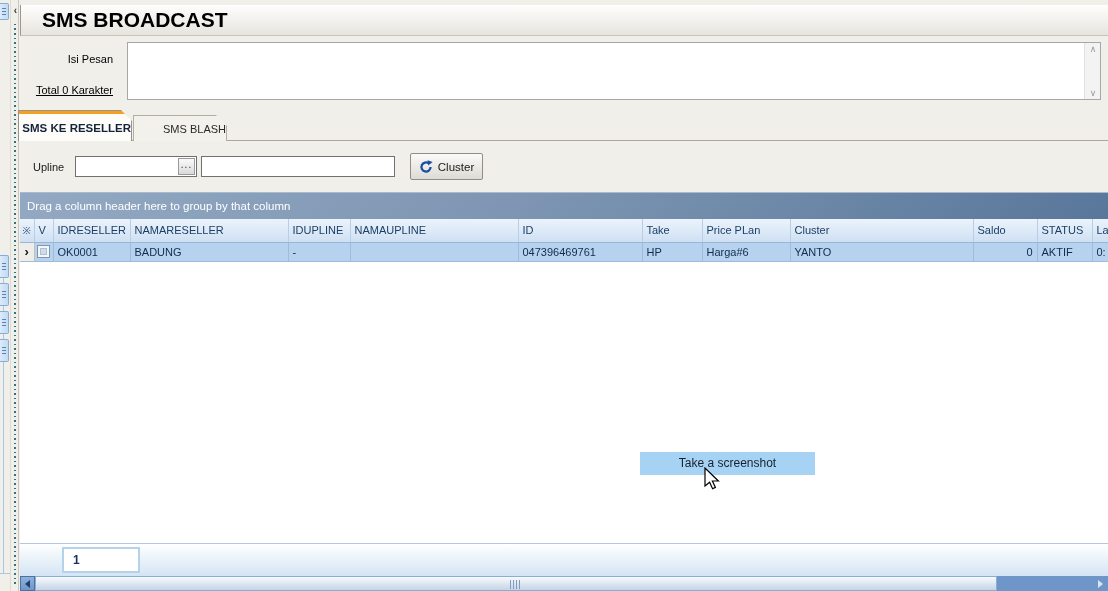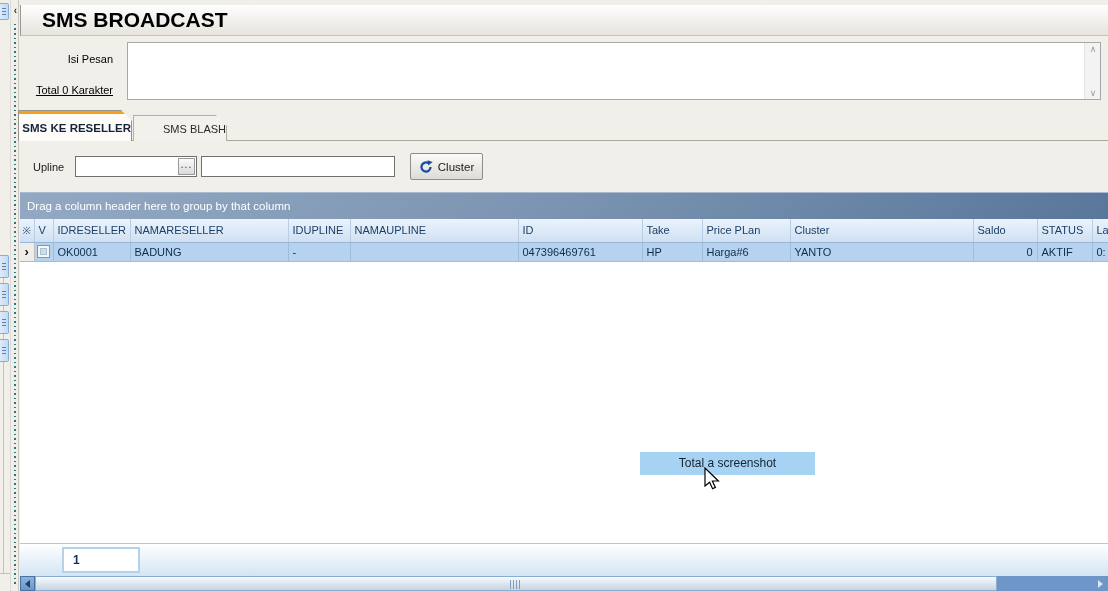--- a/index.html
+++ b/index.html
@@ -295,21 +295,21 @@
     <td>YANTO</td>
     <td class="num">0</td>
     <td>AKTIF</td>
     <td>0:</td>
   </tr>
 </tbody>
   </table>
 
 <div class="abs grid-body"></div>
 
-<div class="abs shot-btn">Total a screenshot</div>
+<div class="abs shot-btn">Take a screenshot</div>
 <svg class="abs cursor" viewBox="0 0 20 26">
   <path d="M3 1 L3 19 L7.6 15.2 L10.6 21.8 L13.4 20.4 L10.4 14 L16.4 14 Z" fill="#ffffff" stroke="#000000" stroke-width="1.2"></path>
 </svg>
 
 <div class="abs footer"></div>
 <div class="abs page-box">1</div>
 
 <div class="abs hscroll">
   <div class="arrow-l">
       <i></i>

